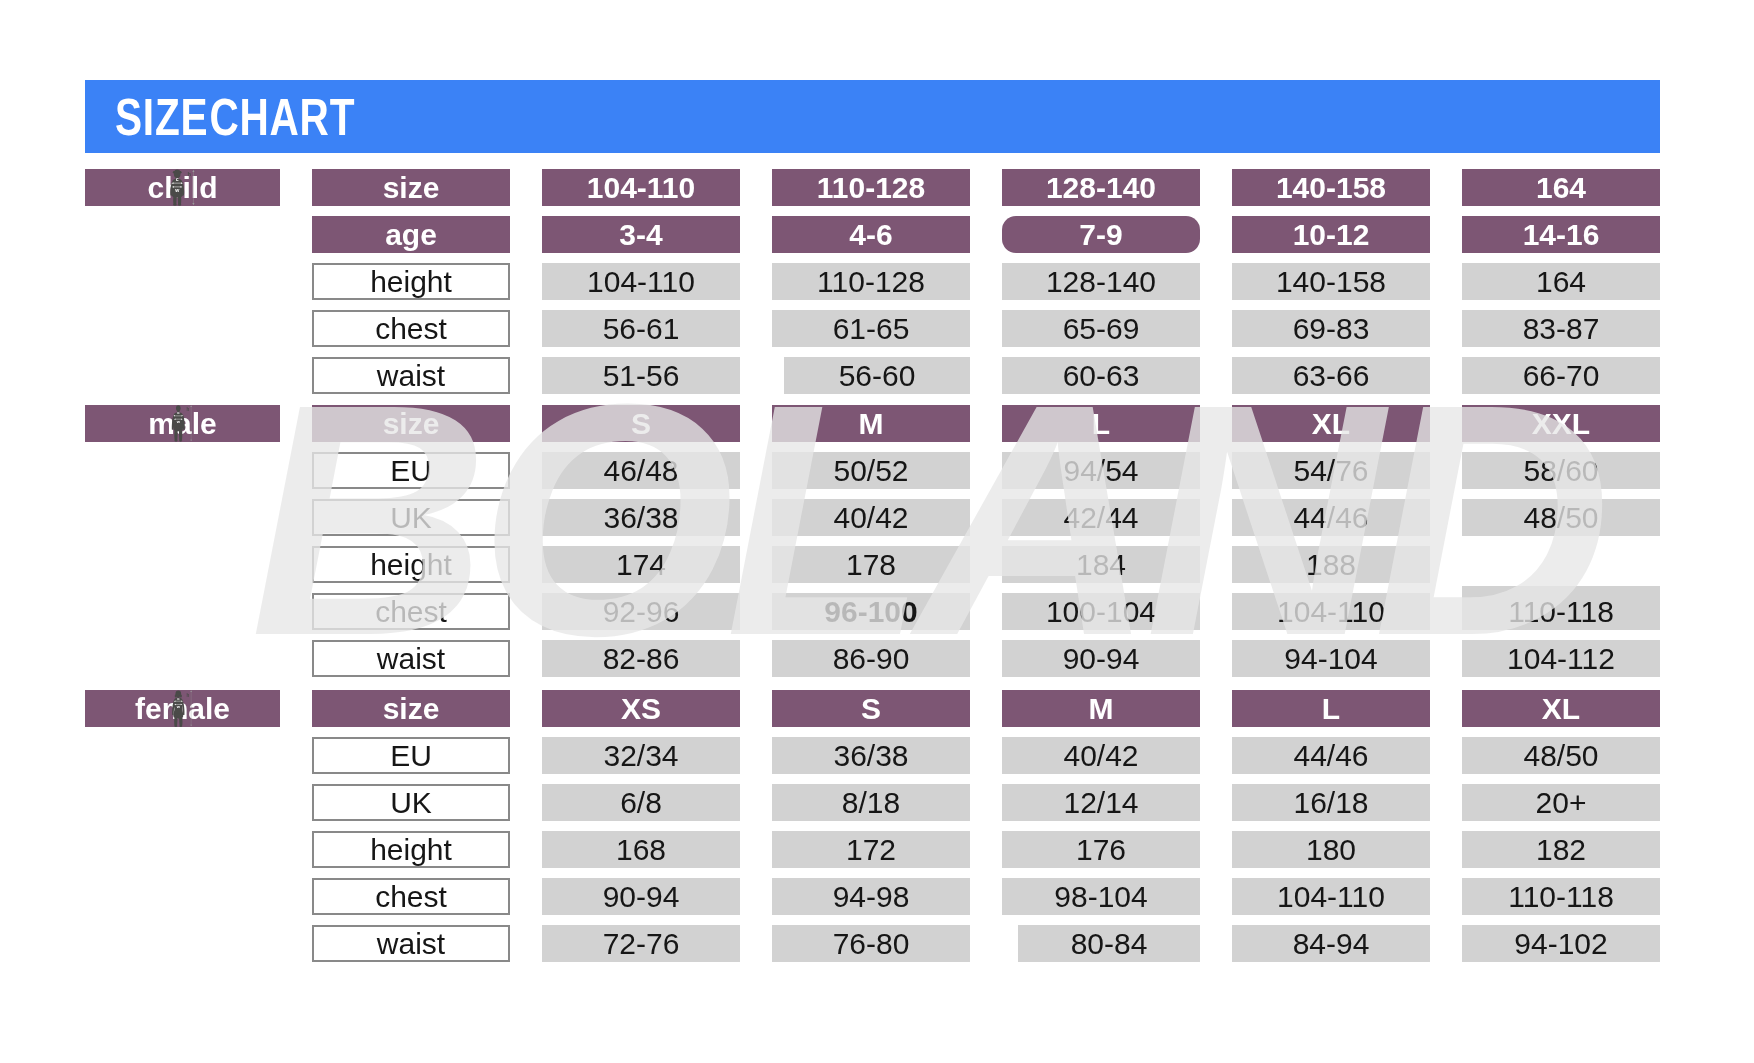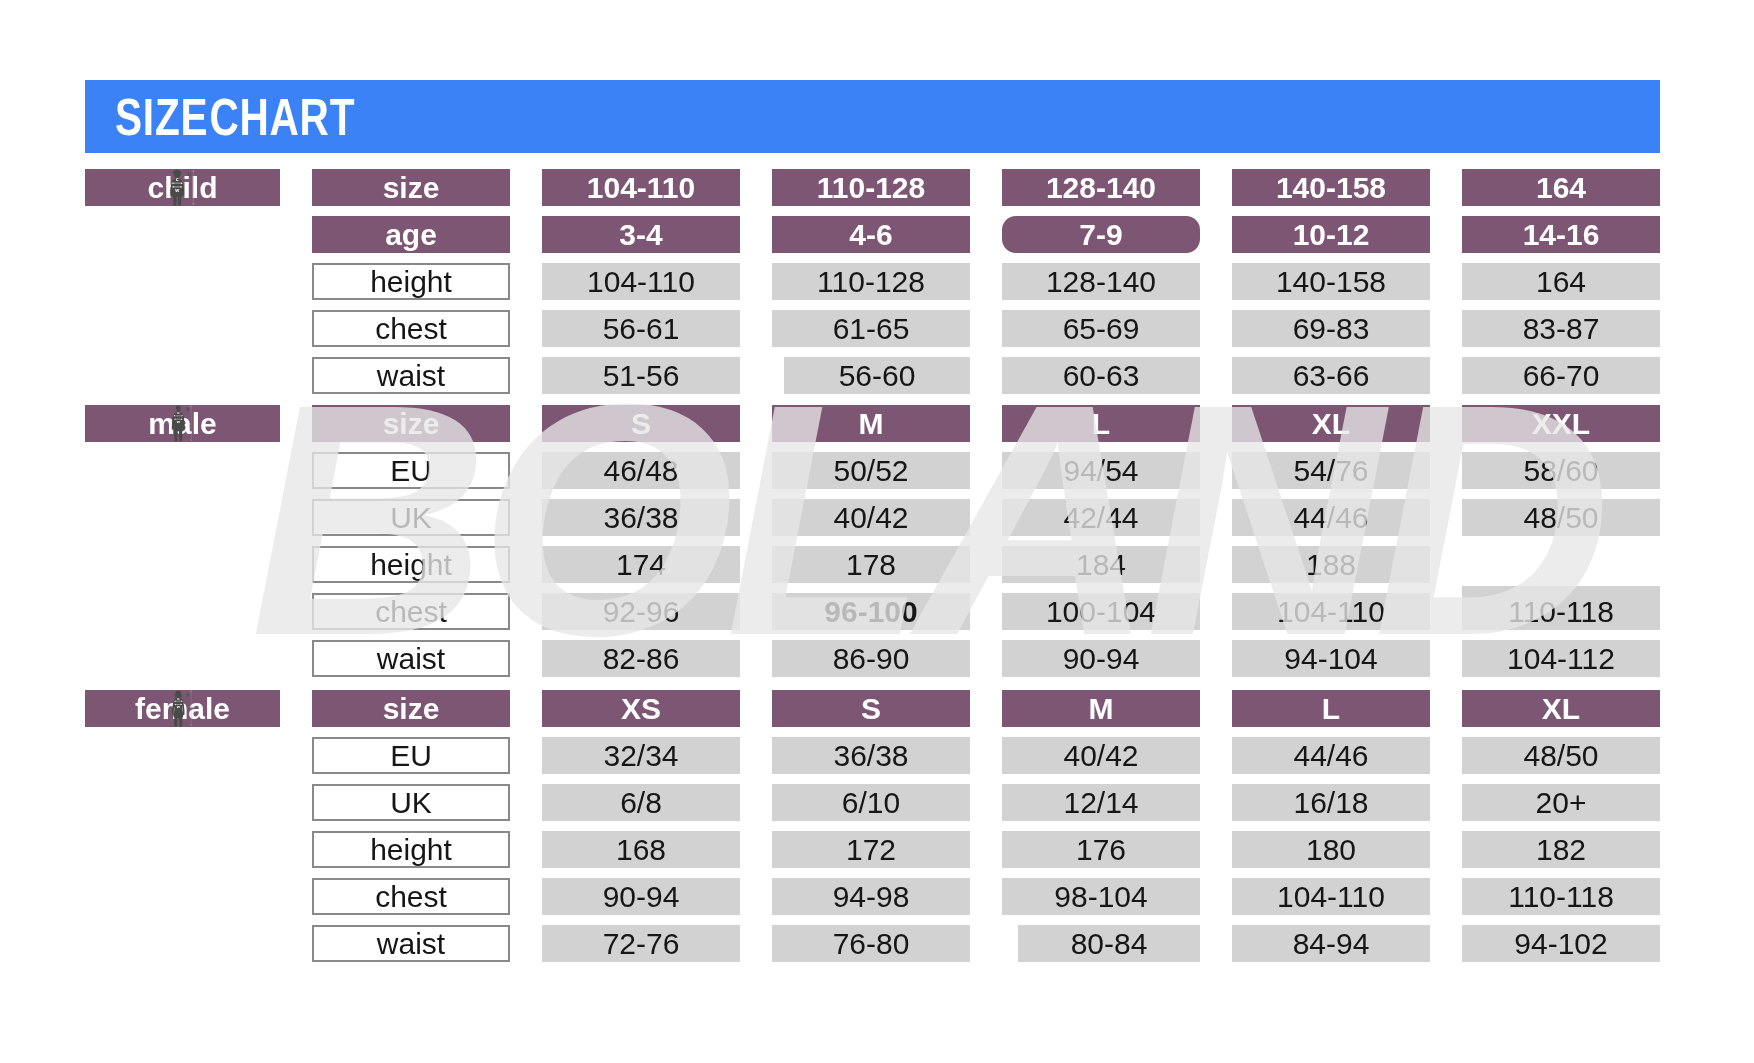--- a/index.html
+++ b/index.html
@@ -243,21 +243,21 @@
       <div class="cell hdr" style="grid-area: 1 / 6;">L</div>
       <div class="cell hdr" style="grid-area: 1 / 7;">XL</div>
       <div class="cell lbl" style="grid-area: 2 / 2;">EU</div>
       <div class="cell val" style="grid-area: 2 / 3;">32/34</div>
       <div class="cell val" style="grid-area: 2 / 4;">36/38</div>
       <div class="cell val" style="grid-area: 2 / 5;">40/42</div>
       <div class="cell val" style="grid-area: 2 / 6;">44/46</div>
       <div class="cell val" style="grid-area: 2 / 7;">48/50</div>
       <div class="cell lbl" style="grid-area: 3 / 2;">UK</div>
       <div class="cell val" style="grid-area: 3 / 3;">6/8</div>
-      <div class="cell val" style="grid-area: 3 / 4;">6/10</div>
+      <div class="cell val" style="grid-area: 3 / 4;">8/18</div>
       <div class="cell val" style="grid-area: 3 / 5;">12/14</div>
       <div class="cell val" style="grid-area: 3 / 6;">16/18</div>
       <div class="cell val" style="grid-area: 3 / 7;">20+</div>
       <div class="cell lbl" style="grid-area: 4 / 2;">height</div>
       <div class="cell val" style="grid-area: 4 / 3;">168</div>
       <div class="cell val" style="grid-area: 4 / 4;">172</div>
       <div class="cell val" style="grid-area: 4 / 5;">176</div>
       <div class="cell val" style="grid-area: 4 / 6;">180</div>
       <div class="cell val" style="grid-area: 4 / 7;">182</div>
       <div class="cell lbl" style="grid-area: 5 / 2;">chest</div>

